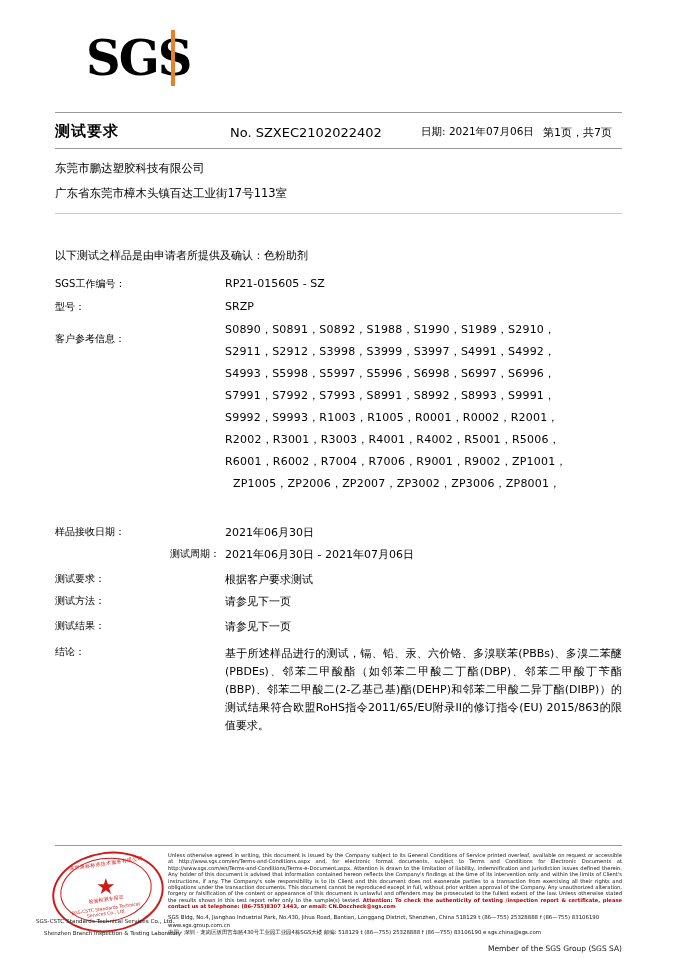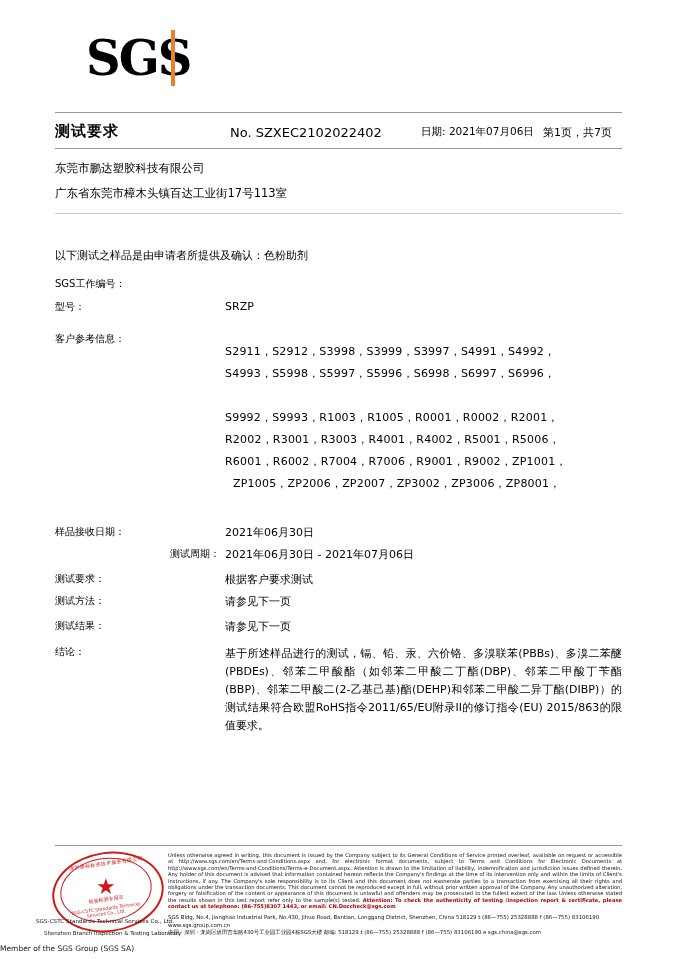--- a/index.html
+++ b/index.html
@@ -264,21 +264,21 @@
     width: 454px;
     font-size: 5.4px;
     line-height: 7.6px;
     color: #111;
   }
   .footer-brand {
     position: absolute;
     left: 0;
     top: 944px;
     width: 622px;
-    text-align: left;
+    text-align: right;
     font-size: 7.5px;
     color: #111;
   }
 </style>
 </head>
 <body>
 
 <div class="page">
 
   <div class="logo-block">
@@ -295,27 +295,30 @@
   </div>
   <div class="title-rule"></div>
 
   <div class="company-name">东莞市鹏达塑胶科技有限公司</div>
   <div class="company-addr">广东省东莞市樟木头镇百达工业街17号113室</div>
   <div class="company-rule"></div>
 
   <div class="sample-stmt">以下测试之样品是由申请者所提供及确认：色粉助剂</div>
 
   <div class="kv-label" style="top:277px;">SGS工作编号：</div>
+  <div class="kv-value" style="top:277px;">RP21-015605 - SZ</div>
 
   <div class="kv-label" style="top:300px;">型号：</div>
   <div class="kv-value" style="top:300px;">SRZP</div>
 
   <div class="kv-label" style="top:332px;">客户参考信息：</div>
+  <div class="ref-line" style="top:322px;">S0890，S0891，S0892，S1988，S1990，S1989，S2910，</div>
   <div class="ref-line" style="top:344px;">S2911，S2912，S3998，S3999，S3997，S4991，S4992，</div>
   <div class="ref-line" style="top:366px;">S4993，S5998，S5997，S5996，S6998，S6997，S6996，</div>
+  <div class="ref-line" style="top:388px;">S7991，S7992，S7993，S8991，S8992，S8993，S9991，</div>
   <div class="ref-line" style="top:410px;">S9992，S9993，R1003，R1005，R0001，R0002，R2001，</div>
   <div class="ref-line" style="top:432px;text-align:center;">R2002，R3001，R3003，R4001，R4002，R5001，R5006，</div>
   <div class="ref-line" style="top:454px;">R6001，R6002，R7004，R7006，R9001，R9002，ZP1001，</div>
   <div class="ref-line" style="top:476px; left:233px;">ZP1005，ZP2006，ZP2007，ZP3002，ZP3006，ZP8001，</div>
 
   <div class="kv-label" style="top:525px;">样品接收日期：</div>
   <div class="kv-value" style="top:525px;">2021年06月30日</div>
 
   <div class="kv-label" style="top:547px;text-align:right;">测试周期：</div>
   <div class="kv-value" style="top:547px;">2021年06月30日 - 2021年07月06日</div>

